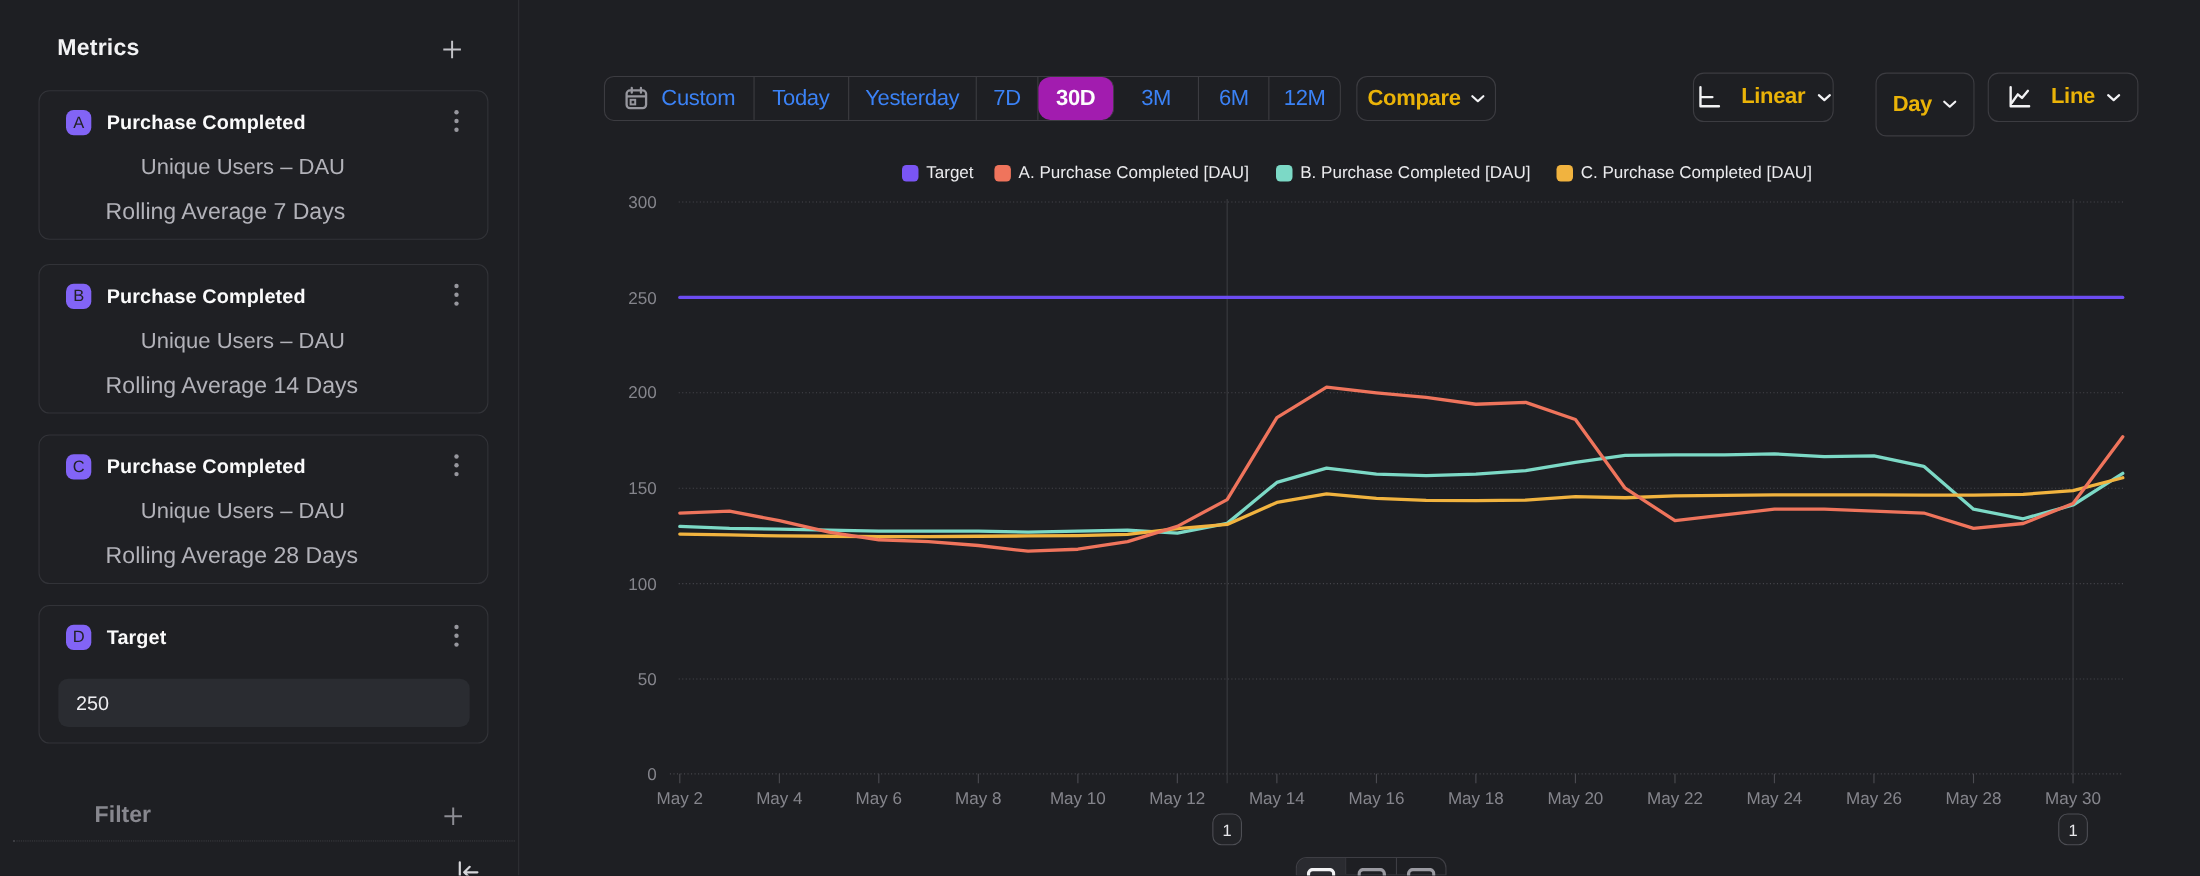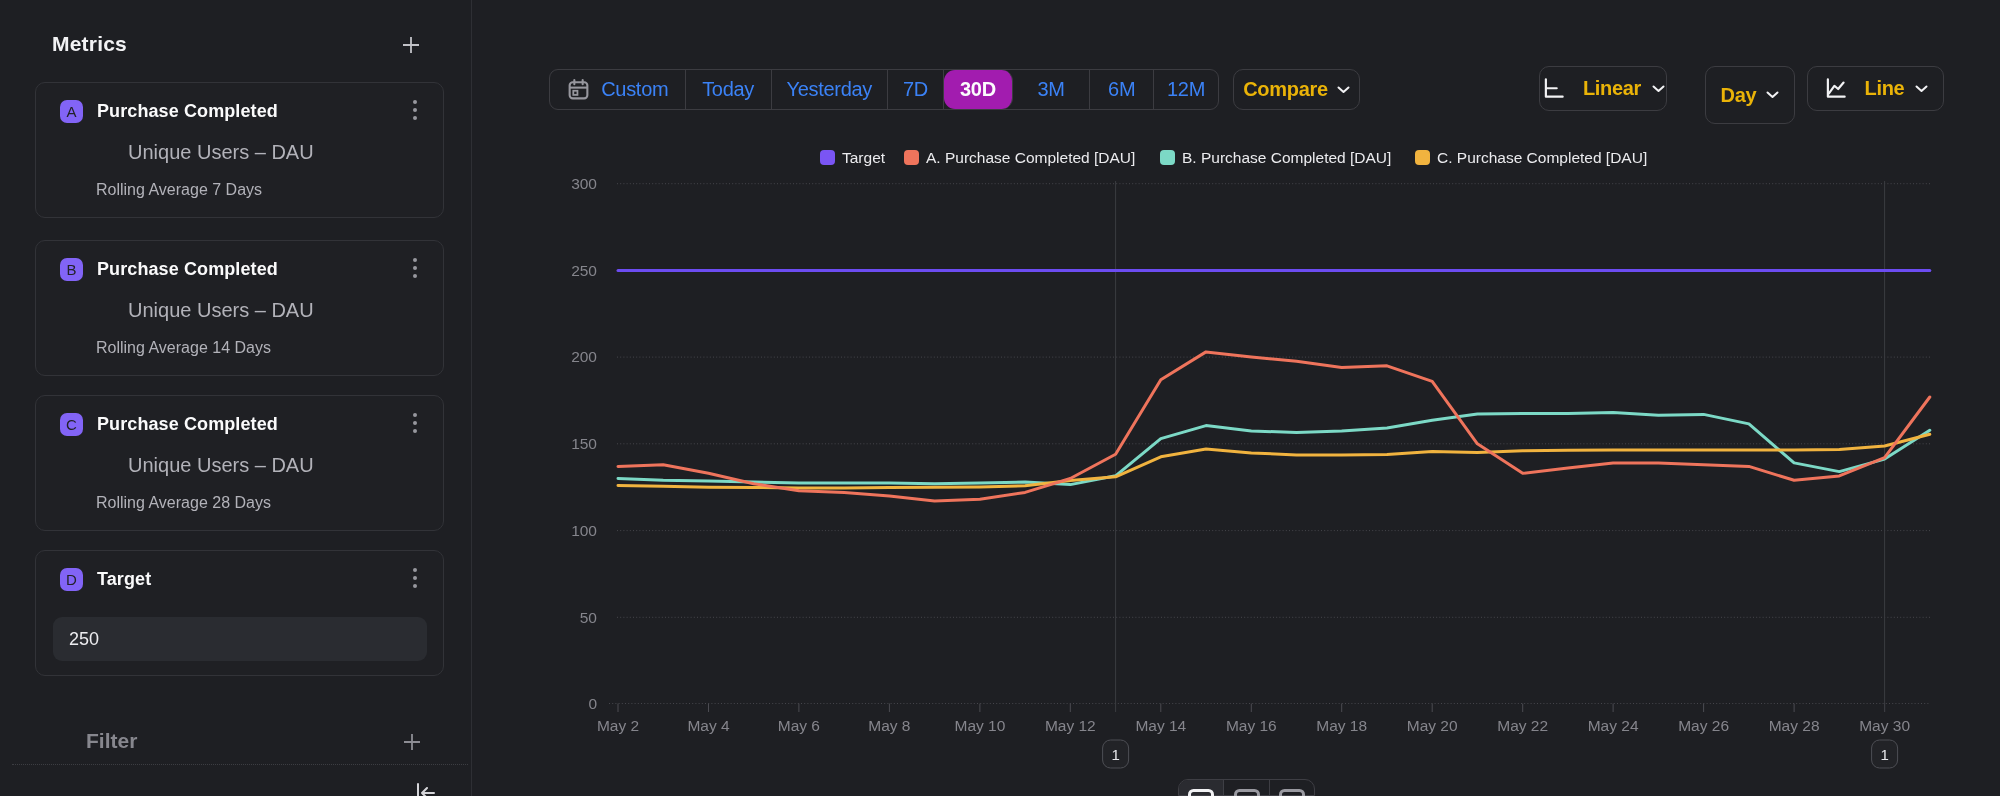--- a/index.html
+++ b/index.html
@@ -14,21 +14,21 @@
   .sb-head { position:absolute; left:40px; top:32px; font-size:21px; font-weight:700;
     color:#f2f2f4; letter-spacing:0.2px; }
   .card { position:absolute; left:23px; width:409px; border:1px solid #323338;
     border-radius:10px; background:#1f2024; }
   .badge { position:absolute; left:24px; top:17px; width:23px; height:23px;
     border-radius:7px; background:#8264f6; color:#222228; font-size:15px; font-weight:400;
     display:flex; align-items:center; justify-content:center; }
   .card-title { position:absolute; left:61px; top:18px; font-size:18px; font-weight:700;
     color:#fafafb; letter-spacing:0.1px; }
   .card-sub1 { position:absolute; left:60px; top:58px; font-size:20px; color:#b2b2b9;margin-left:32px; }
-  .card-sub2 { position:absolute; left:60px; top:98px; font-size:16px; color:#b2b2b9; }
+  .card-sub2 { position:absolute; left:60px; top:98px; font-size:21px; color:#b2b2b9; }
   .dots { position:absolute; right:26px; top:17px; width:4px; height:24px; }
   .dots i { display:block; width:4px; height:4px; border-radius:50%;
     background:#97979e; margin:0 0 4px 0; }
   .filter-head { position:absolute; left:41px; top:729px; font-size:21px; font-weight:700;
     color:#87878e;margin-left:33px; }
   .seg { display:flex; align-items:center; justify-content:center;
     border-right:1px solid #3c3c41; color:#3b82f6; font-size:20px; letter-spacing:-0.3px; }
   .segon { background:#a21caf; color:#fcfcfd; font-weight:700;border-radius:11px; }
   .btn { position:absolute; border:1px solid #3c3c41; border-radius:10px;
     display:flex; align-items:center; justify-content:center;

